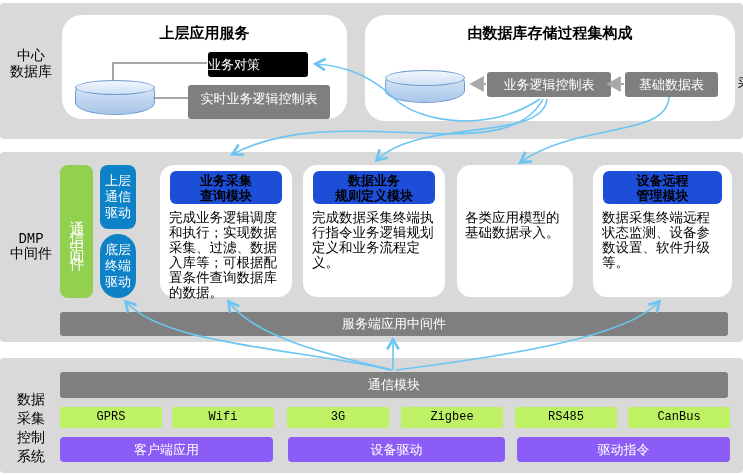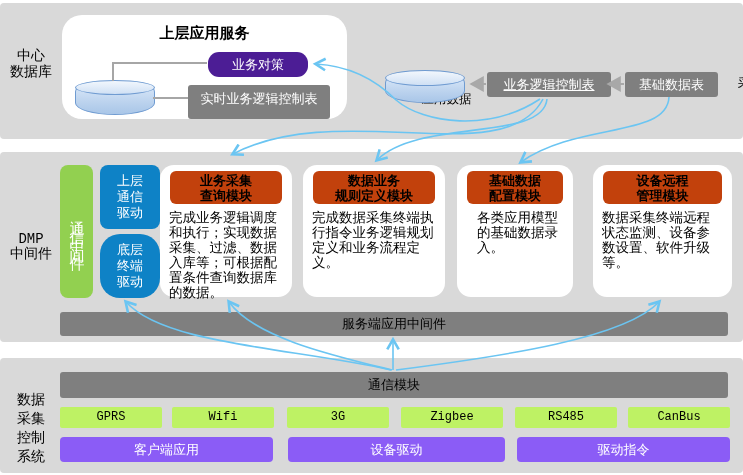--- a/index.html
+++ b/index.html
@@ -19,66 +19,66 @@
   }
   #label-central{left:3px;top:47px;width:56px;}
   #label-dmp{left:2px;top:232px;width:58px;line-height:15px;font-family:"Liberation Mono","DejaVu Sans","Liberation Sans",sans-serif;}
   #label-dacs{left:3px;top:390px;width:56px;line-height:19px;}
 
   .wbox{position:absolute;background:#fff;border-radius:20px;}
   #box-upper{left:62px;top:15px;width:285px;height:104px;}
   #box-stored{left:365px;top:15px;width:370px;height:106px;}
   .wbox-title{position:absolute;left:0;right:0;top:9px;text-align:center;font-weight:bold;font-size:15px;}
 
-  .bluebox{position:absolute;background:#4c1d95;color:#fff;border-radius:11px;
-    text-align:center;font-size:13px;}
+  .bluebox{position:absolute;background:#000000;color:#fff;border-radius:3px;
+    font-size:13px;}
   #box-strategy{left:208px;top:52px;width:100px;height:25px;line-height:25px;}
 
   .gbox{position:absolute;background:#7f7f7f;color:#fff;border-radius:3px;text-align:center;font-size:13px;}
   #box-realtime{left:188px;top:85px;width:142px;height:34px;line-height:27px;}
-  #box-logic{left:487px;top:72px;width:124px;height:25px;line-height:25px;text-decoration:underline;}
+  #box-logic{left:487px;top:72px;width:124px;height:25px;line-height:25px;}
   #box-base{left:625px;top:72px;width:93px;height:25px;line-height:25px;}
 
   .cyl-body{position:absolute;border:1px solid #6f9bd1;
     background:linear-gradient(180deg,#d6e5f7 0%,#bcd3ee 55%,#a9c6e8 100%);
     border-radius:6px 6px 50% 50% / 6px 6px 12px 12px;}
   .cyl-top{position:absolute;border:1px solid #6f9bd1;border-radius:50%;
     background:linear-gradient(180deg,#f2f7fd,#cfe0f4);}
   .cyl-label{position:absolute;width:100%;text-align:center;font-size:12.5px;line-height:14px;white-space:pre-line;}
 
   #cyl-app-body{left:75px;top:86px;width:78px;height:27px;}
   #cyl-app-top{left:75px;top:80px;width:78px;height:13px;}
   #cyl-app-label{left:75px;top:92px;}
   #cyl-col-body{left:385px;top:77px;width:78px;height:24px;}
   #cyl-col-top{left:385px;top:70px;width:78px;height:14px;}
   #cyl-col-label{left:385px;top:76px;}
 
   #green-comm{position:absolute;left:60px;top:165px;width:33px;height:133px;background:#92d050;
     border-radius:8px;color:#fff;display:flex;align-items:center;justify-content:center;
     writing-mode:vertical-rl;text-orientation:upright;font-size:15px;letter-spacing:9px;}
-  .driver{position:absolute;left:100px;width:60px;background:#0e82c6;border-radius:8px;color:#fff;
+  .driver{position:absolute;left:100px;width:36px;background:#0e82c6;border-radius:8px;color:#fff;
     display:flex;align-items:center;justify-content:center;text-align:center;
     font-size:13px;line-height:16px;white-space:pre-line;font-family:Liberation Serif, serif;}
   #driver-upper{top:165px;height:64px;}
   #driver-lower{top:234px;height:64px;border-radius:20px;}
 
   .card{position:absolute;top:165px;height:132px;background:#fff;border-radius:14px;}
   #card-0{left:160px;width:132px;}
   #card-1{left:303px;width:142px;}
   #card-2{left:457px;width:116px;}
   #card-3{left:593px;width:139px;}
-  .card-hd{position:absolute;left:10px;right:10px;top:6px;height:33px;background:#c2410c;border-radius:6px;
+  .card-hd{position:absolute;left:10px;right:10px;top:6px;height:33px;background:#1d4ed8;border-radius:6px;
     display:flex;align-items:center;justify-content:center;text-align:center;
     font-weight:bold;font-size:13px;line-height:15px;white-space:pre-line;}
   .card-bd{position:absolute;left:0;right:0;top:41px;bottom:4px;padding:4px 9px;
     font-size:13.5px;line-height:15px;word-break:break-all;text-align:left;}
-  #card-2 .card-bd{padding:4px 4px 4px 8px;margin-left:12px;}
+  #card-2 .card-bd{padding:4px 4px 4px 8px;}
 
   .hbar{position:absolute;left:60px;width:668px;background:#7f7f7f;border-radius:3px;
-    color:#000000;text-align:center;font-size:13px;}
+    color:#ffffff;text-align:center;font-size:13px;}
   #bar-server{top:312px;height:24px;line-height:24px;}
   #bar-comm{top:372px;height:26px;line-height:26px;}
 
   .proto{position:absolute;top:407px;height:21px;background:#bef264;border-radius:2px;
     text-align:center;font-size:12px;line-height:21px;
     font-family:"Liberation Mono","DejaVu Sans Mono",monospace;}
   #proto-0{left:60px;width:102px;}
   #proto-1{left:172px;width:102px;}
   #proto-2{left:287px;width:102px;}
   #proto-3{left:401px;width:102px;}
@@ -113,20 +113,23 @@
 
   <div class="wbox" id="box-upper">
     <div class="wbox-title">上层应用服务</div>
   </div>
   <div class="bluebox" id="box-strategy">业务对策</div>
   <div class="gbox" id="box-realtime">实时业务逻辑控制表</div>
   <div class="cyl-body" id="cyl-app-body"></div>
   <div class="cyl-top" id="cyl-app-top"></div>
   <div class="cyl-label" id="cyl-app-label">应用数据</div>
 
+  <div class="wbox" id="box-stored">
+    <div class="wbox-title">由数据库存储过程集构成</div>
+  </div>
   <div class="gbox" id="box-logic">业务逻辑控制表</div>
   <div class="gbox" id="box-base">基础数据表</div>
   <div class="cyl-body" id="cyl-col-body"></div>
   <div class="cyl-top" id="cyl-col-top"></div>
   <div class="cyl-label" id="cyl-col-label">采集的
 数据</div>
 
   <div id="green-comm">通信中间件</div>
   <div class="driver" id="driver-upper">上层
 通信
@@ -139,22 +142,20 @@
     <div class="card-hd">业务采集
 查询模块</div>
     <div class="card-bd">完成业务逻辑调度和执行；实现数据采集、过滤、数据入库等；可根据配置条件查询数据库的数据。</div>
   </div>
   <div class="card" id="card-1">
     <div class="card-hd">数据业务
 规则定义模块</div>
     <div class="card-bd">完成数据采集终端执行指令业务逻辑规划定义和业务流程定义。</div>
   </div>
   <div class="card" id="card-2">
-    <div class="card-hd">基础数据
-配置模块</div>
     <div class="card-bd">各类应用模型的基础数据录入。</div>
   </div>
   <div class="card" id="card-3">
     <div class="card-hd">设备远程
 管理模块</div>
     <div class="card-bd">数据采集终端远程状态监测、设备参数设置、软件升级等。</div>
   </div>
 
   <div class="hbar" id="bar-server">服务端应用中间件</div>
   <div class="hbar" id="bar-comm">通信模块</div>

